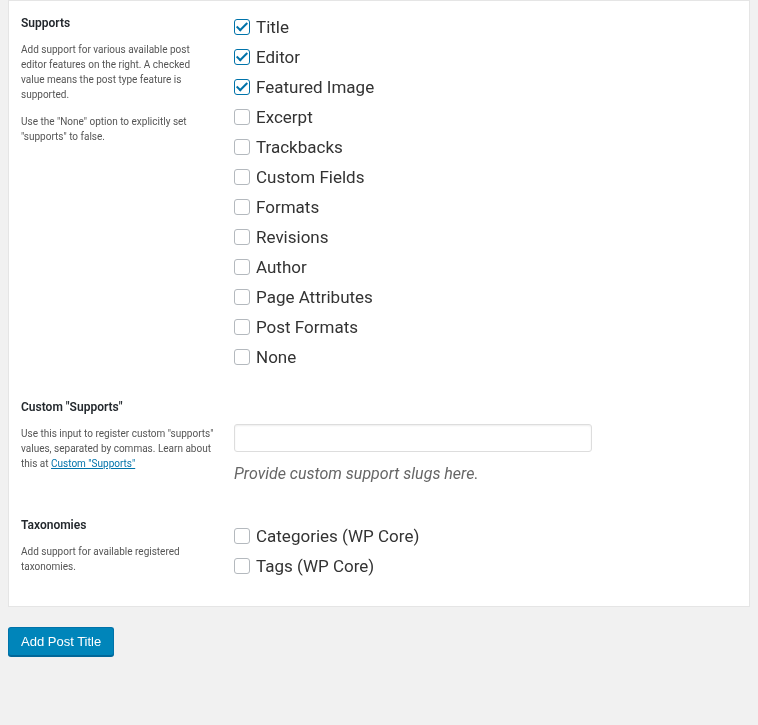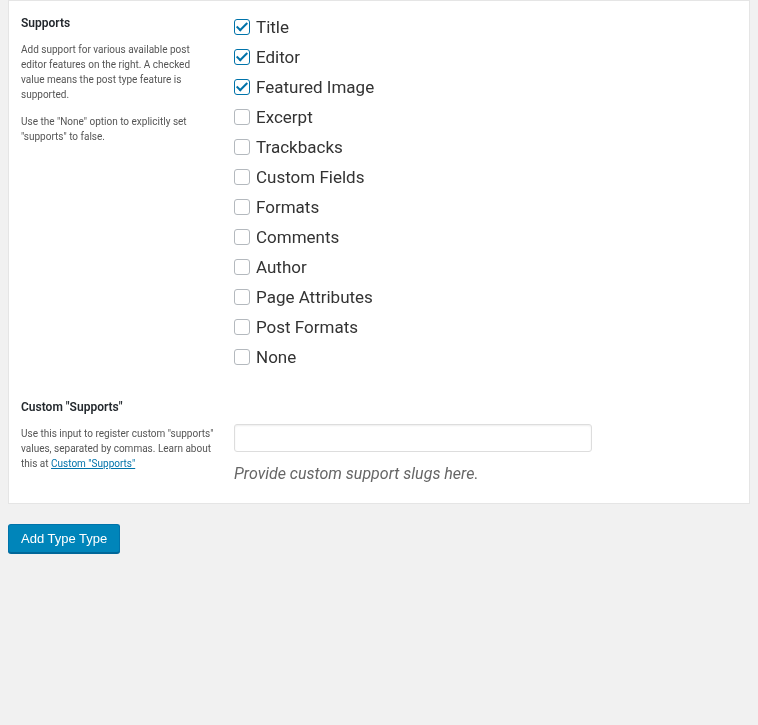--- a/index.html
+++ b/index.html
@@ -162,21 +162,21 @@
               <div class="checkbox-row">
                 <span class="cb"></span>
                 <label>Custom Fields</label>
               </div>
               <div class="checkbox-row">
                 <span class="cb"></span>
                 <label>Formats</label>
               </div>
               <div class="checkbox-row">
                 <span class="cb"></span>
-                <label>Comments</label>
+                <label>Revisions</label>
               </div>
               <div class="checkbox-row">
                 <span class="cb"></span>
                 <label>Author</label>
               </div>
               <div class="checkbox-row">
                 <span class="cb"></span>
                 <label>Page Attributes</label>
               </div>
               <div class="checkbox-row">
@@ -199,21 +199,41 @@
             <span>Use this input to register custom "supports" values, separated by commas. Learn about this at </span><a href="#">Custom "Supports"</a>
           </p>
         </div>
       </td>
       <td class="col-right" style="padding-top:28px;">
         <input type="text" class="text-input" value="" style="">
         <div class="helper-text">Provide custom support slugs here.</div>
       </td>
     </tr>
 
+    <tr class="row-tax">
+      <td class="col-left">
+        <div class="section-title">Taxonomies</div>
+        <div class="description">
+          <p>Add support for available registered taxonomies.</p>
+        </div>
+      </td>
+      <td class="col-right">
+        <div class="checkbox-list" id="taxonomies-list">
+              <div class="checkbox-row">
+                <span class="cb"></span>
+                <label>Categories (WP Core)</label>
+              </div>
+              <div class="checkbox-row">
+                <span class="cb"></span>
+                <label>Tags (WP Core)</label>
+              </div>
+            </div>
+      </td>
+    </tr>
 
   </tbody>
     </table>
 </div>
 
-<button class="button-primary">Add Type Type</button>
+<button class="button-primary">Add Post Title</button>
 
 
 
 
 </body></html>

